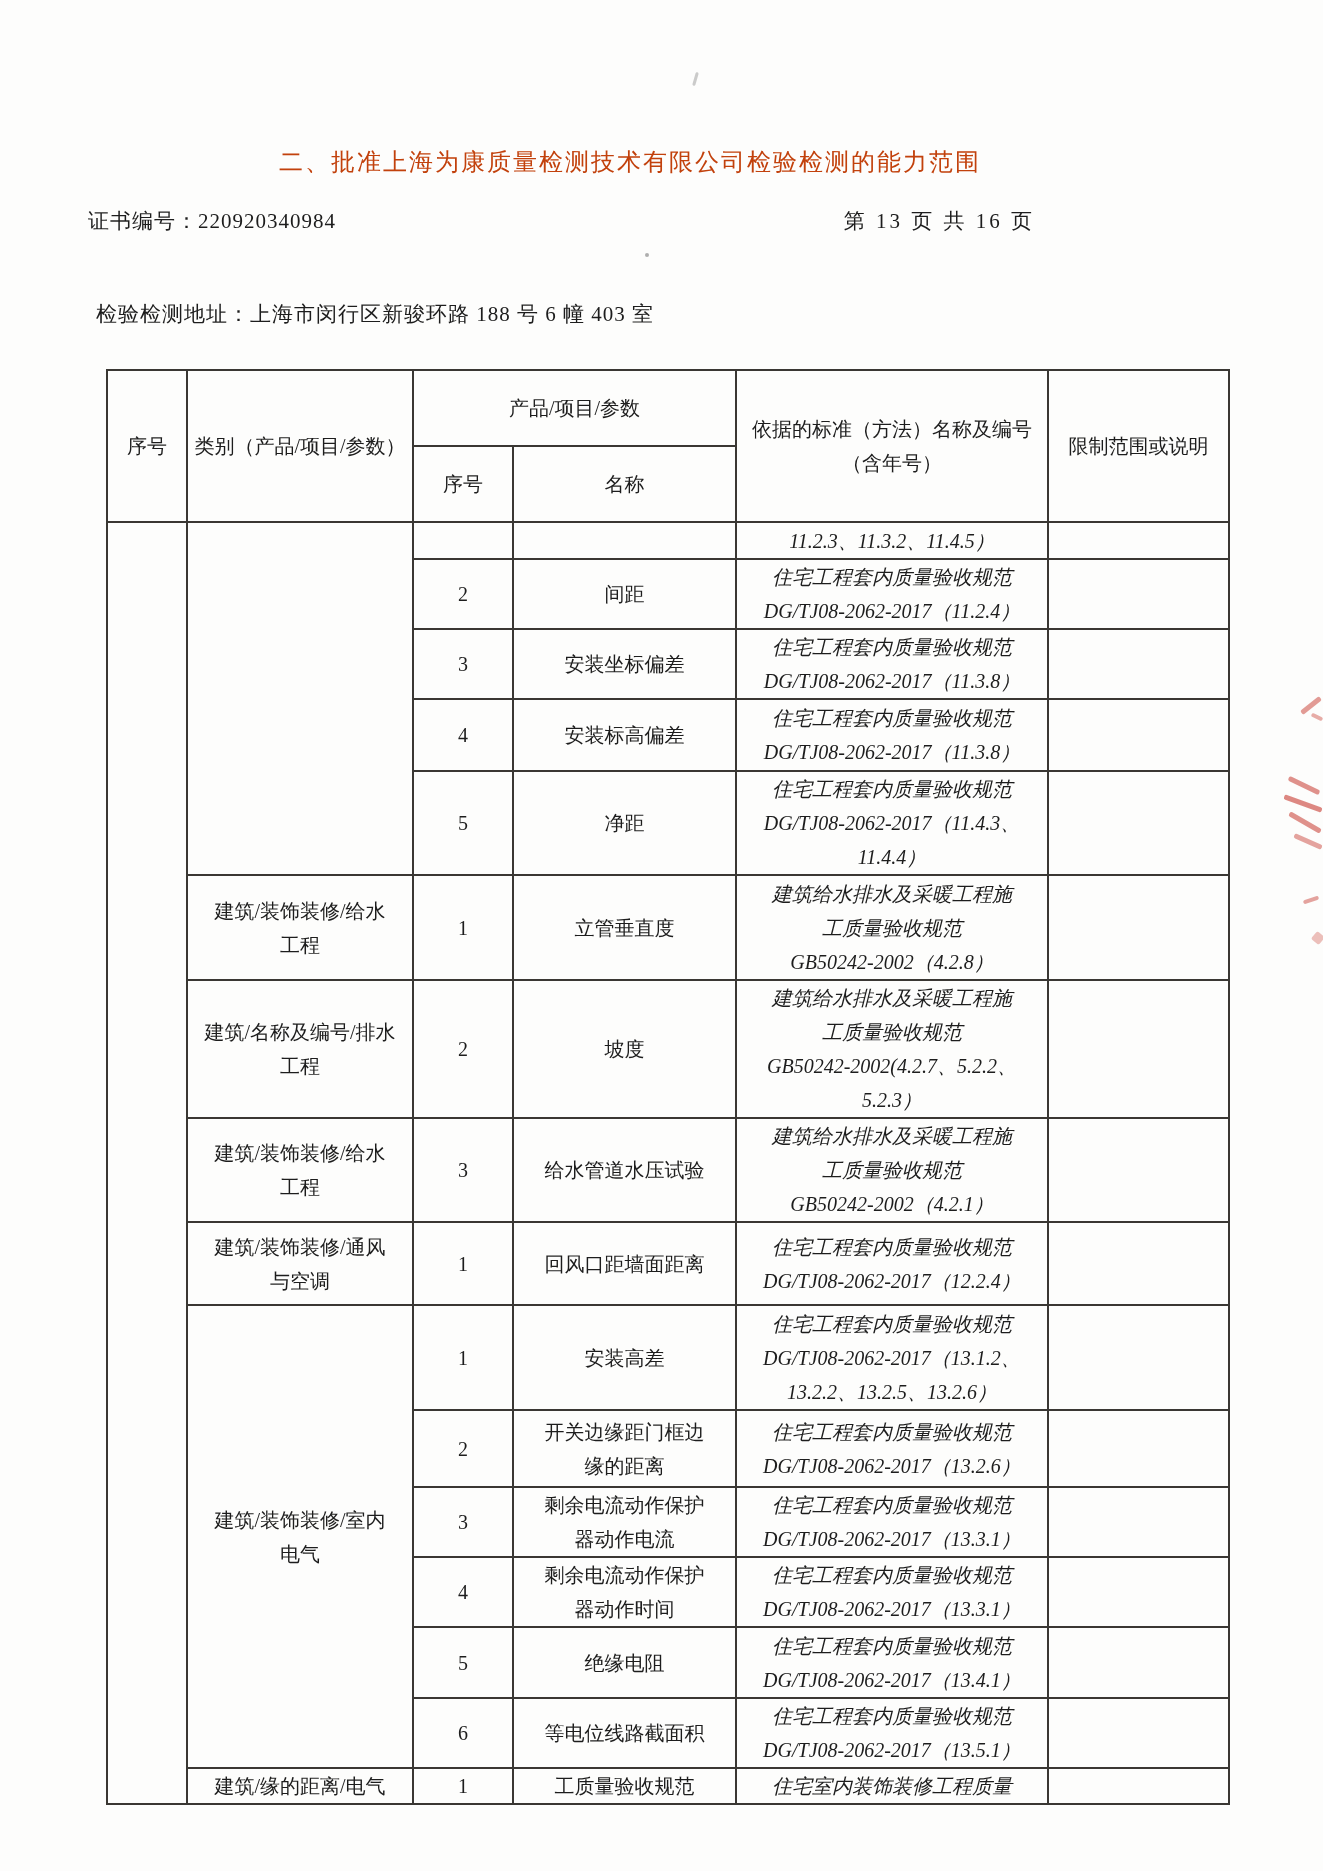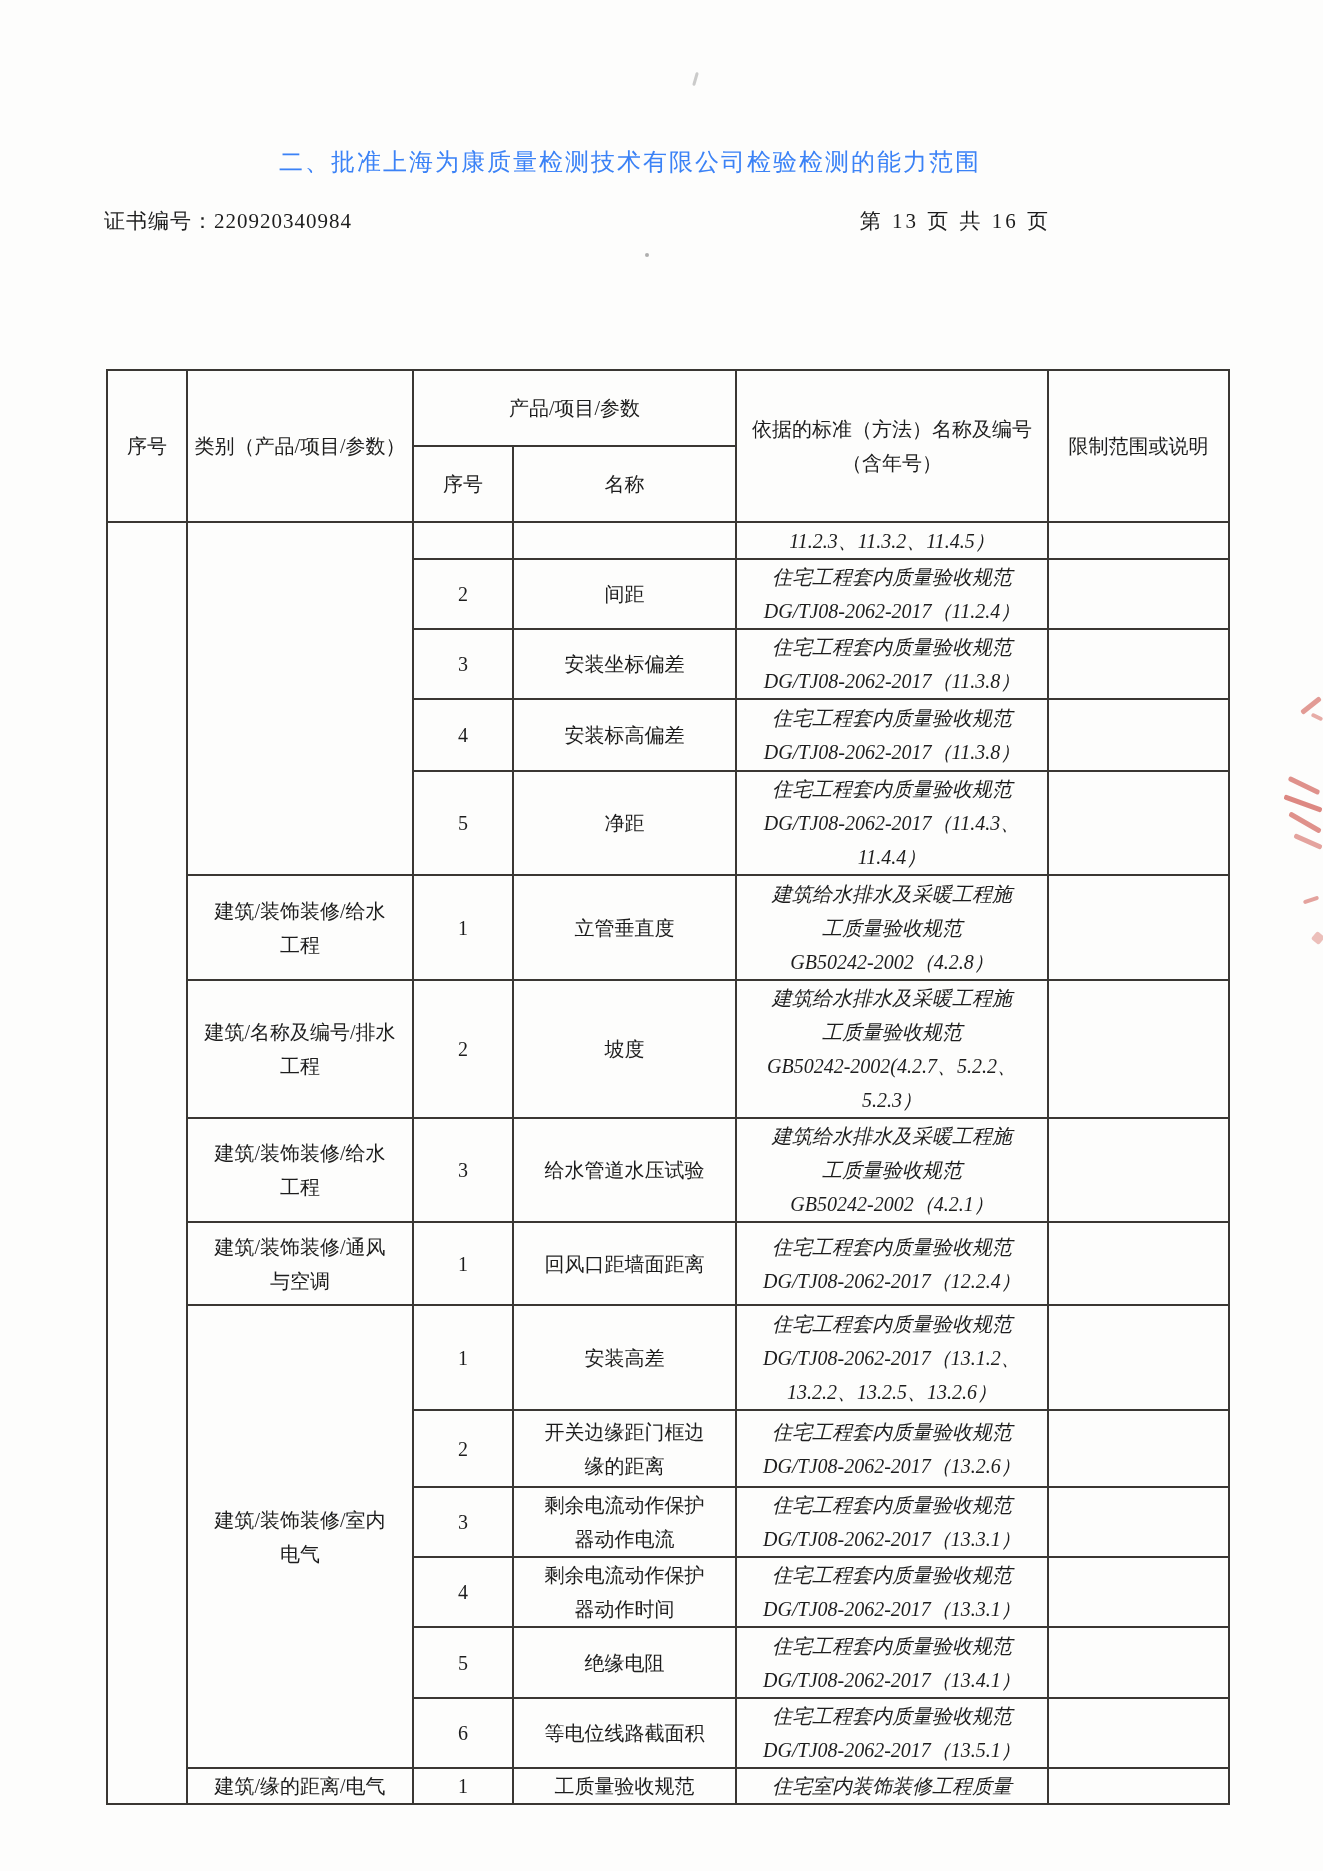--- a/index.html
+++ b/index.html
@@ -8,24 +8,24 @@
     width:1323px; height:1871px;
     margin:0 auto;
     background:#fdfdfc;
     font-family:"Liberation Serif","DejaVu Serif",serif;
     color:#1d1d1d;
     overflow:hidden;
   }
   .title {
     position:absolute; top:146px; left:0; width:1260px;
     text-align:center; font-size:24px; letter-spacing:2px;
-    color:#3b82f6;
+    color:#c2410c;
   }
   .meta-row {
-    position:absolute; top:207px; left:104px; width:1132px;
+    position:absolute; top:207px; left:88px; width:1132px;
     font-size:21px; letter-spacing:1px;
   }
   .page-info { position:absolute; right:185px; top:0; letter-spacing:3px; }
   .address-row {
     position:absolute; top:300px; left:96px;
     font-size:21px; letter-spacing:1px;
   }
   table.cap {
     position:absolute; top:369px; left:106px;
     width:1122px; border-collapse:collapse; table-layout:fixed;
@@ -73,20 +73,23 @@
   <div class="stray-slash"></div>
   <div class="stray-dot"></div>
 
   <div class="title">二、批准上海为康质量检测技术有限公司检验检测的能力范围</div>
 
   <div class="meta-row">
     <span>证书编号：</span><span>220920340984</span>
     <span class="page-info">第 13 页 共 16 页</span>
   </div>
 
+  <div class="address-row">
+    <span>检验检测地址：</span><span>上海市闵行区新骏环路 188 号 6 幢 403 室</span>
+  </div>
 
   <table class="cap">
     <colgroup>
       <col style="width:80px">
         <col style="width:226px">
         <col style="width:100px">
       <col style="width:223px">
         <col style="width:312px">
         <col style="width:181px">
     </colgroup>

